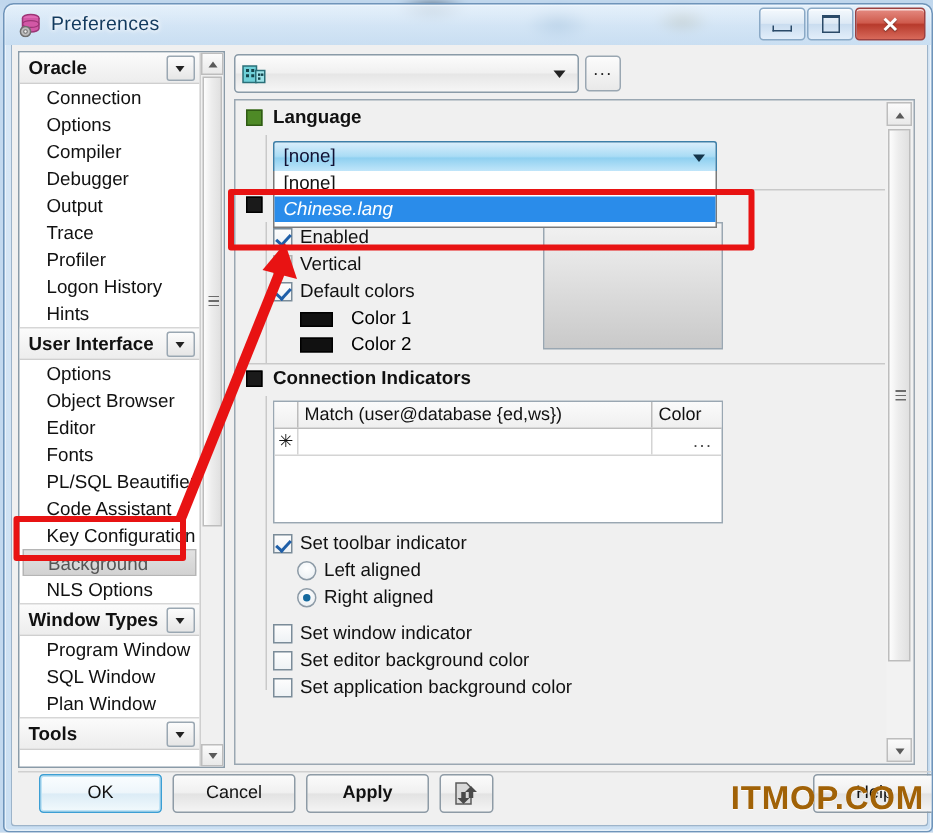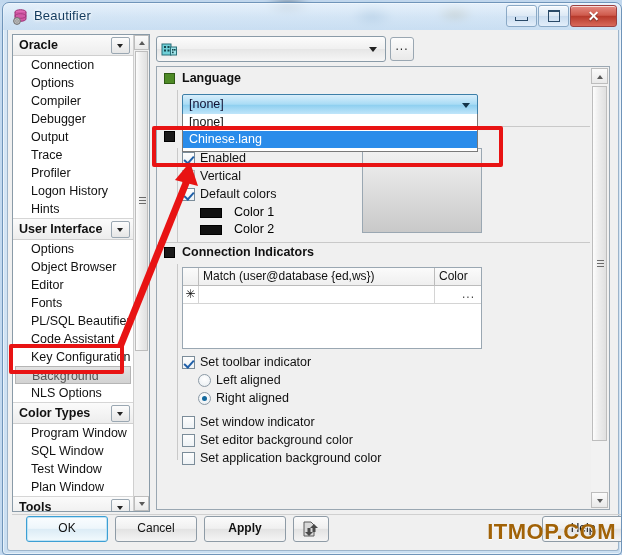--- a/index.html
+++ b/index.html
@@ -163,21 +163,21 @@
   }
   .lang-combo .val{position:absolute;left:6px;top:2px;font-size:12.5px;color:#113;}
   .lang-combo .arw{position:absolute;right:7px;top:8px;border-left:4px solid transparent;border-right:4px solid transparent;border-top:5px solid #14354a;}
 
   
   .dd{
     position:absolute;left:24px;top:46px;width:294px;height:37px;
     background:#fff;border:1px solid #7a7a7a;border-top:none;z-index:40;
   }
   .dd-item{height:17px;line-height:17px;padding-left:6px;font-size:12.5px;color:#111;}
-  .dd-item.hl{background:#2a8cea;color:#fff;}
+  .dd-item.hl{background:#2a8cea;color:#fff;font-style:italic;}
 
   .chk{position:relative;height:18px;}
   .box{
     position:absolute;left:0;top:2px;width:13px;height:13px;box-sizing:border-box;
     border:1px solid #7b8c99;background:linear-gradient(180deg,#fdfdfd 0%,#eef2f5 100%);
   }
   .box.on::after{
     content:"";position:absolute;left:3px;top:1px;width:4px;height:8px;
     border:solid #1f5fa8;border-width:0 2px 2px 0;transform:rotate(42deg);
   }
@@ -258,21 +258,21 @@
     <div class="titlebar">
       <span class="title-ico">
         <svg width="17" height="17" viewBox="0 0 17 17">
           <ellipse cx="8.5" cy="4" rx="5.5" ry="2.3" fill="#e06ab5" stroke="#9c3576" stroke-width="1"></ellipse>
           <path d="M3 4 v7 a5.5 2.3 0 0 0 11 0 V4" fill="#d258a6" stroke="#9c3576" stroke-width="1"></path>
           <ellipse cx="8.5" cy="8" rx="5.5" ry="2.3" fill="none" stroke="#9c3576" stroke-width=".8"></ellipse>
           <circle cx="5" cy="13" r="3.4" fill="#bdbdbd" stroke="#6f6f6f" stroke-width="1"></circle>
           <circle cx="5" cy="13" r="1.2" fill="#f2f2f2" stroke="#6f6f6f" stroke-width=".7"></circle>
         </svg>
       </span>
-      <span class="title-text">Beautifier</span>
+      <span class="title-text">Preferences</span>
       <div class="wbtns">
         <div class="wbtn">
           <span class="glyph-min"></span>
         </div>
         <div class="wbtn">
           <span class="glyph-max"></span>
         </div>
         <div class="wbtn close">
           <span class="glyph-x">✕</span>
         </div>
@@ -306,26 +306,25 @@
           <div class="tree-item">Object Browser</div>
           <div class="tree-item">Editor</div>
           <div class="tree-item">Fonts</div>
           <div class="tree-item">PL/SQL Beautifier</div>
           <div class="tree-item">Code Assistant</div>
           <div class="tree-item">Key Configuration</div>
           <div class="tree-item sel">Background</div>
           <div class="tree-item">NLS Options</div>
 
           <div class="tree-grp">
-            <span>Color Types</span>
+            <span>Window Types</span>
             <span class="grp-btn"></span>
           </div>
           <div class="tree-item">Program Window</div>
           <div class="tree-item">SQL Window</div>
-          <div class="tree-item">Test Window</div>
           <div class="tree-item">Plan Window</div>
 
           <div class="tree-grp">
             <span>Tools</span>
             <span class="grp-btn"></span>
           </div>
 
         </div>
 
         <div class="tree-sb">

